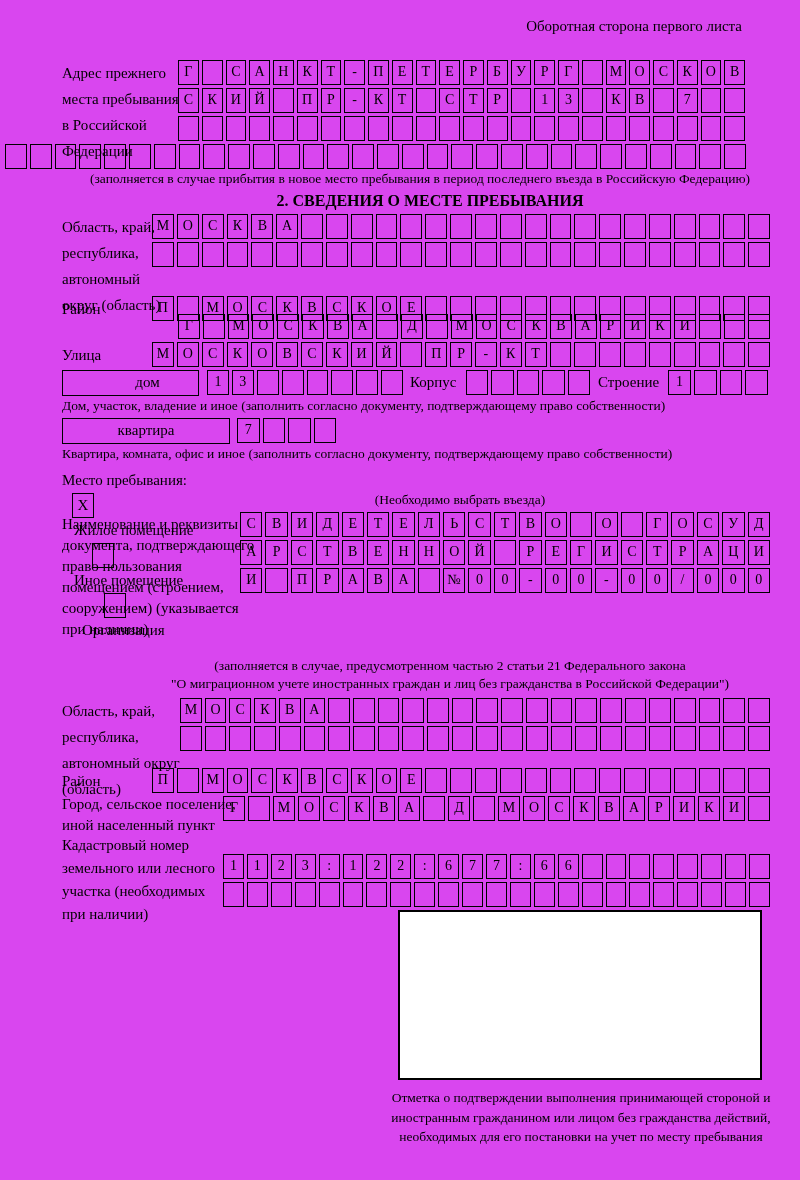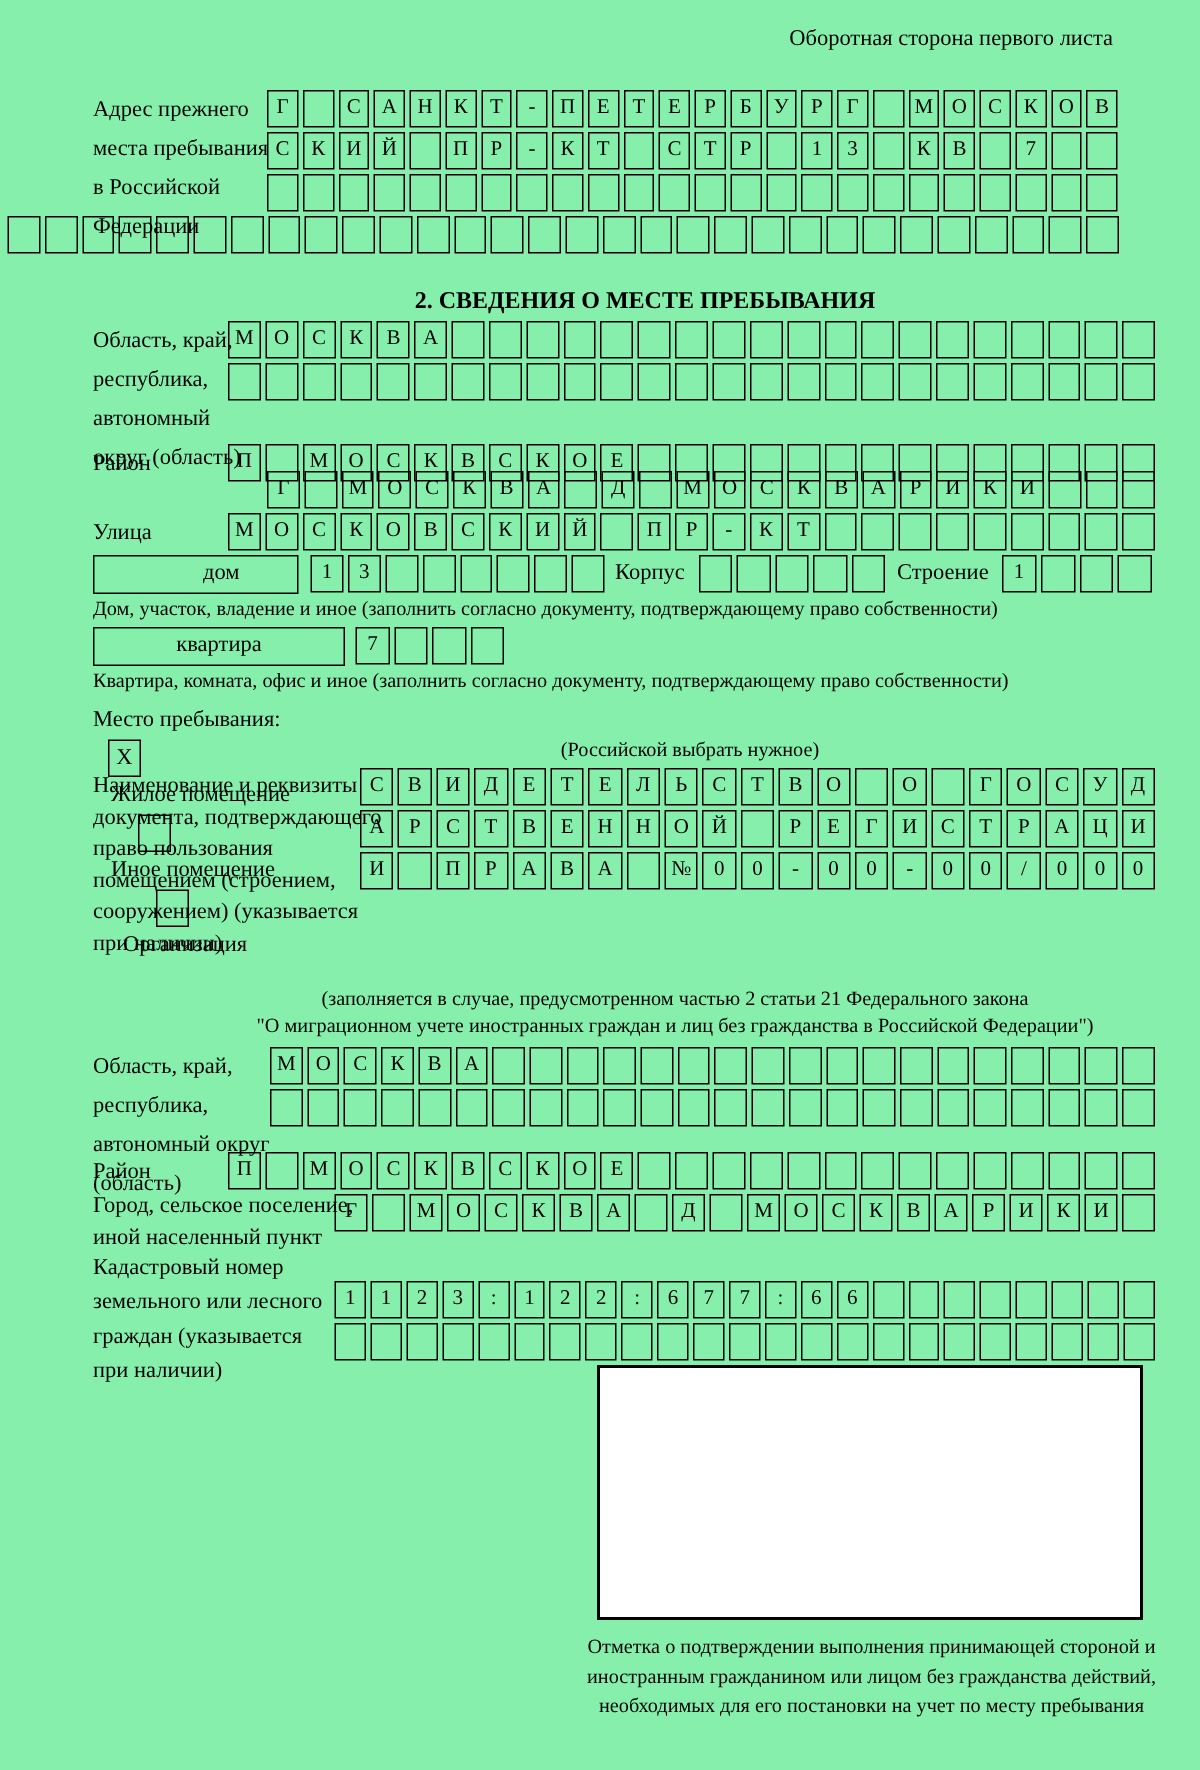--- a/index.html
+++ b/index.html
@@ -1,17 +1,17 @@
 <!DOCTYPE html>
 <html><head>
 <meta charset="utf-8">
 <style>
   html,body{margin:0;padding:0;background:#fff;}
   .sheet{
-    position:relative;width:800px;height:1180px;background:#86efac;
+    position:relative;width:800px;height:1180px;background:#d946ef;
     font-family:"Liberation Serif", serif;color:#000;overflow:hidden;
   }
   .abs{position:absolute;}
   .lbl{font-size:15px;line-height:26px;white-space:pre-line;}
   .lbl.tight{line-height:21px;}
   .hdr{font-size:15px;}
   .cap{font-size:13.5px;text-align:center;}
   .title{font-size:16px;font-weight:bold;text-align:center;}
   .subtitle{font-size:15.5px;font-weight:bold;text-align:center;}
   .cells{display:flex;gap:3px;}
@@ -146,20 +146,21 @@
       <span class="cell"></span>
       <span class="cell"></span>
       <span class="cell"></span>
       <span class="cell"></span>
       <span class="cell"></span>
       <span class="cell"></span>
       <span class="cell"></span>
       <span class="cell"></span>
       <span class="cell"></span>
     </div>
+  <div class="abs cap" style="left:40px;top:171px;width:760px;">(заполняется в случае прибытия в новое место пребывания в период последнего въезда в Российскую Федерацию)</div>
 
   <div class="abs title" style="left:60px;top:192px;width:740px;">2. СВЕДЕНИЯ О МЕСТЕ ПРЕБЫВАНИЯ</div>
 
   <div class="abs lbl" style="left:62px;top:214px;width:120px;">Область, край,
 республика,
 автономный
 округ (область)</div>
   <div class="abs cells" style="left:152px;top:214px;width:618px;">
       <span class="cell">М</span>
       <span class="cell">О</span>
@@ -339,21 +340,21 @@
 
   <div class="abs mesto-row" style="left:62px;top:468px;width:706px;flex-direction:column;">
     <span class="inline-lbl">Место пребывания:</span>
     <span class="chk" style="margin-left:10px;">X</span>
     <span class="inline-lbl" style="margin-left:12px;">Жилое помещение</span>
     <span class="chk" style="margin-left:30px;"></span>
     <span class="inline-lbl" style="margin-left:12px;">Иное помещение</span>
     <span class="chk" style="margin-left:42px;"></span>
     <span class="inline-lbl" style="margin-left:20px;">Организация</span>
   </div>
-  <div class="abs cap" style="left:150px;top:492px;width:620px;">(Российской выбрать нужное)</div>
+  <div class="abs cap" style="left:150px;top:492px;width:620px;">(Необходимо выбрать въезда)</div>
 
   <div class="abs lbl tight" style="left:62px;top:514px;width:200px;">Наименование и реквизиты
 документа, подтверждающего
 право пользования
 помещением (строением,
 сооружением) (указывается
 при наличии)</div>
   <div class="abs cells" style="left:240px;top:512px;width:530px;">
       <span class="cell">С</span>
       <span class="cell">В</span>
@@ -535,21 +536,21 @@
       <span class="cell">А</span>
       <span class="cell">Р</span>
       <span class="cell">И</span>
       <span class="cell">К</span>
       <span class="cell">И</span>
       <span class="cell"></span>
     </div>
 
   <div class="abs lbl tight" style="left:62px;top:834px;width:170px;line-height:23px;">Кадастровый номер
 земельного или лесного
-граждан (указывается
+участка (необходимых
 при наличии)</div>
   <div class="abs cells" style="left:223px;top:854px;width:547px;">
       <span class="cell">1</span>
       <span class="cell">1</span>
       <span class="cell">2</span>
       <span class="cell">3</span>
       <span class="cell">:</span>
       <span class="cell">1</span>
       <span class="cell">2</span>
       <span class="cell">2</span>

